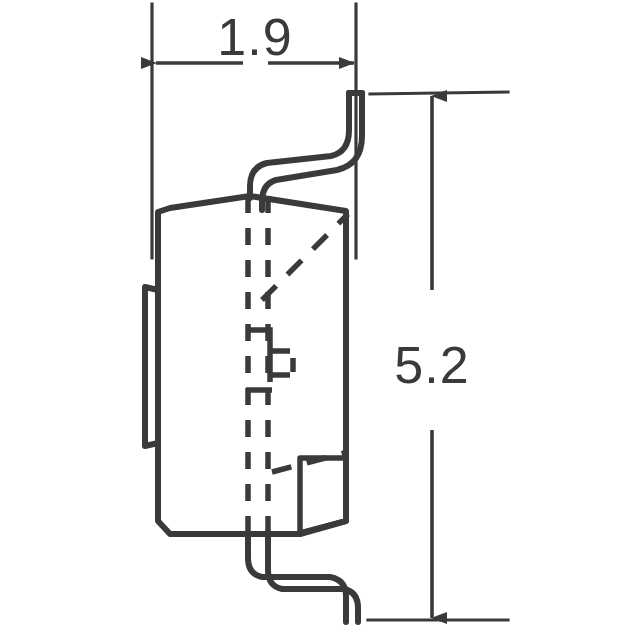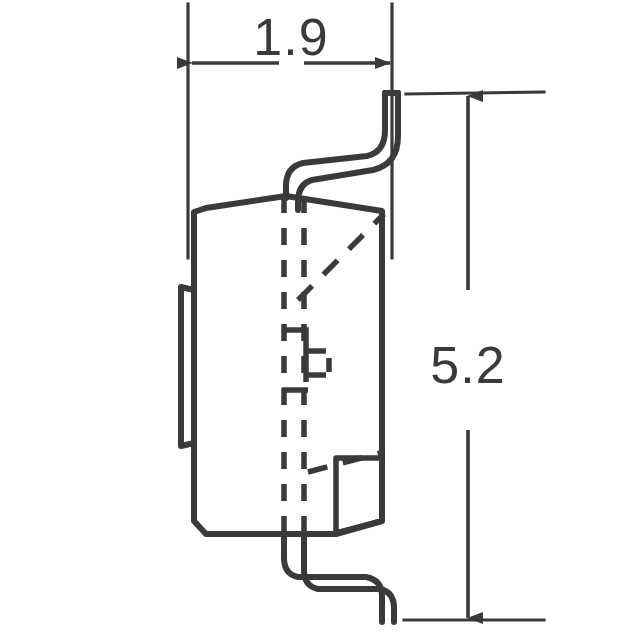--- a/index.html
+++ b/index.html
@@ -11,21 +11,20 @@
     width: 640px;
     height: 640px;
     font-family: "Liberation Sans", sans-serif;
     overflow: hidden;
   }
   #drawing-root {
     position: relative;
     width: 520px;
     height: 640px;
     background: #ffffff;
-    margin-left: 36px;
   }
   svg#package-drawing {
     display: block;
     width: 640px;
     height: 640px;
   }
   .dim-text {
     font-family: "Liberation Sans", sans-serif;
     font-size: 52px;
     fill: #3a3a3a;

